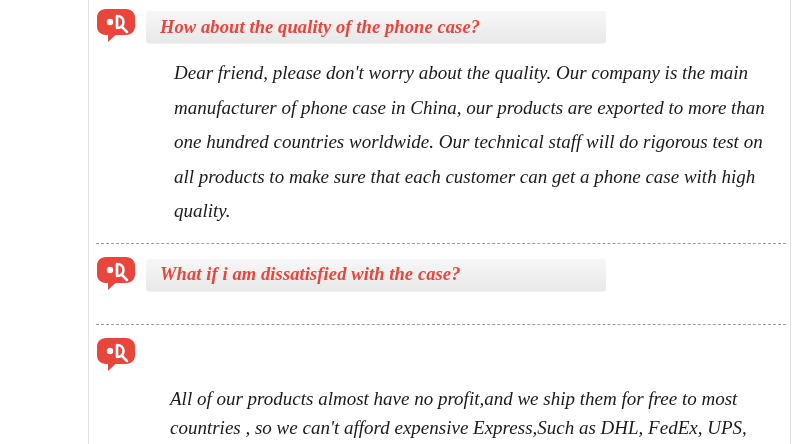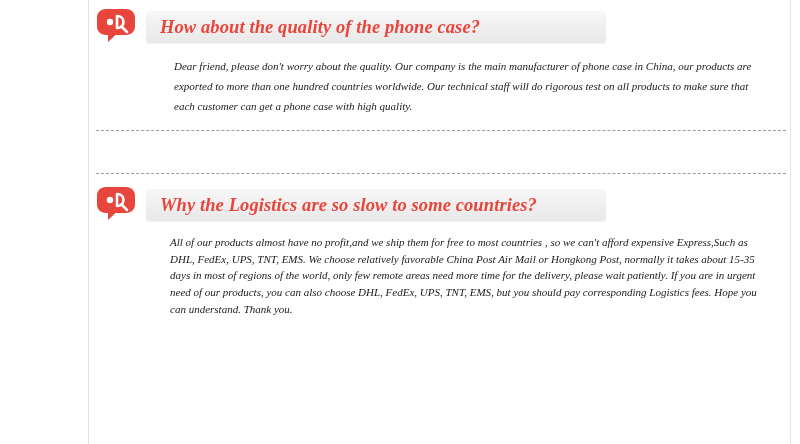--- a/index.html
+++ b/index.html
@@ -80,21 +80,21 @@
     font-weight: bold;
     font-size: 18.5px;
     color: #e8453c;
     padding-left: 14px;
     white-space: nowrap;
     letter-spacing: 0.1px;
   }
   .answer {
     font-family: "Liberation Serif", serif;
     font-style: italic;
-    font-size: 11px;
+    font-size: 19px;
     color: #1a1a1a;
     line-height: 1.82;
     padding-left: 78px;
     padding-right: 18px;
     text-align: left;
   }
   .answer.tight {
     line-height: 1.52;
     padding-left: 74px;
     padding-right: 24px;
@@ -139,39 +139,49 @@
       </div>
       <div class="sp-c"></div>
       <div class="answer">Dear friend, please don't worry about the quality. Our company is the main manufacturer of phone case in China, our products are exported to more than one hundred countries worldwide. Our technical staff will do rigorous test on all products to make sure that each customer can get a phone case with high quality.</div>
     </div>
 
     <div class="sp-b"></div>
     <hr class="divider">
     <div class="sp-a"></div>
 
     <div class="faq-item">
+      <div class="faq-head">
+        <span class="bubble-icon">
+          <svg width="54" height="40" viewBox="0 0 54 40" xmlns="http://www.w3.org/2000/svg">
+            <path d="M10 2 C4.5 2 1 5.8 1 10.4 L1 19.6 C1 24.2 4.5 28 10 28 L12 28 L12 35 L19.5 28 L30 28 C35.5 28 39 24.2 39 19.6 L39 10.4 C39 5.8 35.5 2 30 2 Z" fill="#e8453c"></path>
+            <circle cx="14" cy="15" r="3.2" fill="#ffffff"></circle>
+            <path d="M21 9 L21 21 M21 9 C25 9 27.5 11.4 27.5 15 C27.5 18.6 25 21 21 21" stroke="#ffffff" stroke-width="2.6" fill="none" stroke-linecap="round"></path>
+            <path d="M25.5 19.5 L31 25" stroke="#ffffff" stroke-width="2.6" fill="none" stroke-linecap="round"></path>
+          </svg>
+        </span>
+        <div class="question-bar">
+          <span class="question-text">What if i am dissatisfied with the case?</span>
+        </div>
+      </div>
       <div class="sp-d"></div>
     </div>
 
     <div class="sp-b"></div>
     <hr class="divider">
     <div class="sp-a"></div>
 
     <div class="faq-item">
       <div class="faq-head">
         <span class="bubble-icon">
           <svg width="54" height="40" viewBox="0 0 54 40" xmlns="http://www.w3.org/2000/svg">
             <path d="M10 2 C4.5 2 1 5.8 1 10.4 L1 19.6 C1 24.2 4.5 28 10 28 L12 28 L12 35 L19.5 28 L30 28 C35.5 28 39 24.2 39 19.6 L39 10.4 C39 5.8 35.5 2 30 2 Z" fill="#e8453c"></path>
             <circle cx="14" cy="15" r="3.2" fill="#ffffff"></circle>
             <path d="M21 9 L21 21 M21 9 C25 9 27.5 11.4 27.5 15 C27.5 18.6 25 21 21 21" stroke="#ffffff" stroke-width="2.6" fill="none" stroke-linecap="round"></path>
             <path d="M25.5 19.5 L31 25" stroke="#ffffff" stroke-width="2.6" fill="none" stroke-linecap="round"></path>
           </svg>
         </span>
-        <div class="question-bar">
-          <span class="question-text">Why the Logistics are so slow to some countries?</span>
-        </div>
       </div>
       <div class="sp-c"></div>
       <div class="answer tight">All of our products almost have no profit,and we ship them for free to most countries , so we can't afford expensive Express,Such as DHL, FedEx, UPS, TNT, EMS. We choose relatively favorable China Post Air Mail or Hongkong Post, normally it takes about 15-35 days in most of regions of the world, only few remote areas need more time for the delivery, please wait patiently. If you are in urgent need of our products, you can also choose DHL, FedEx, UPS, TNT, EMS, but you should pay corresponding Logistics fees. Hope you can understand. Thank you.</div>
     </div>
 
   </div>
 </div>
 
 </body></html>

